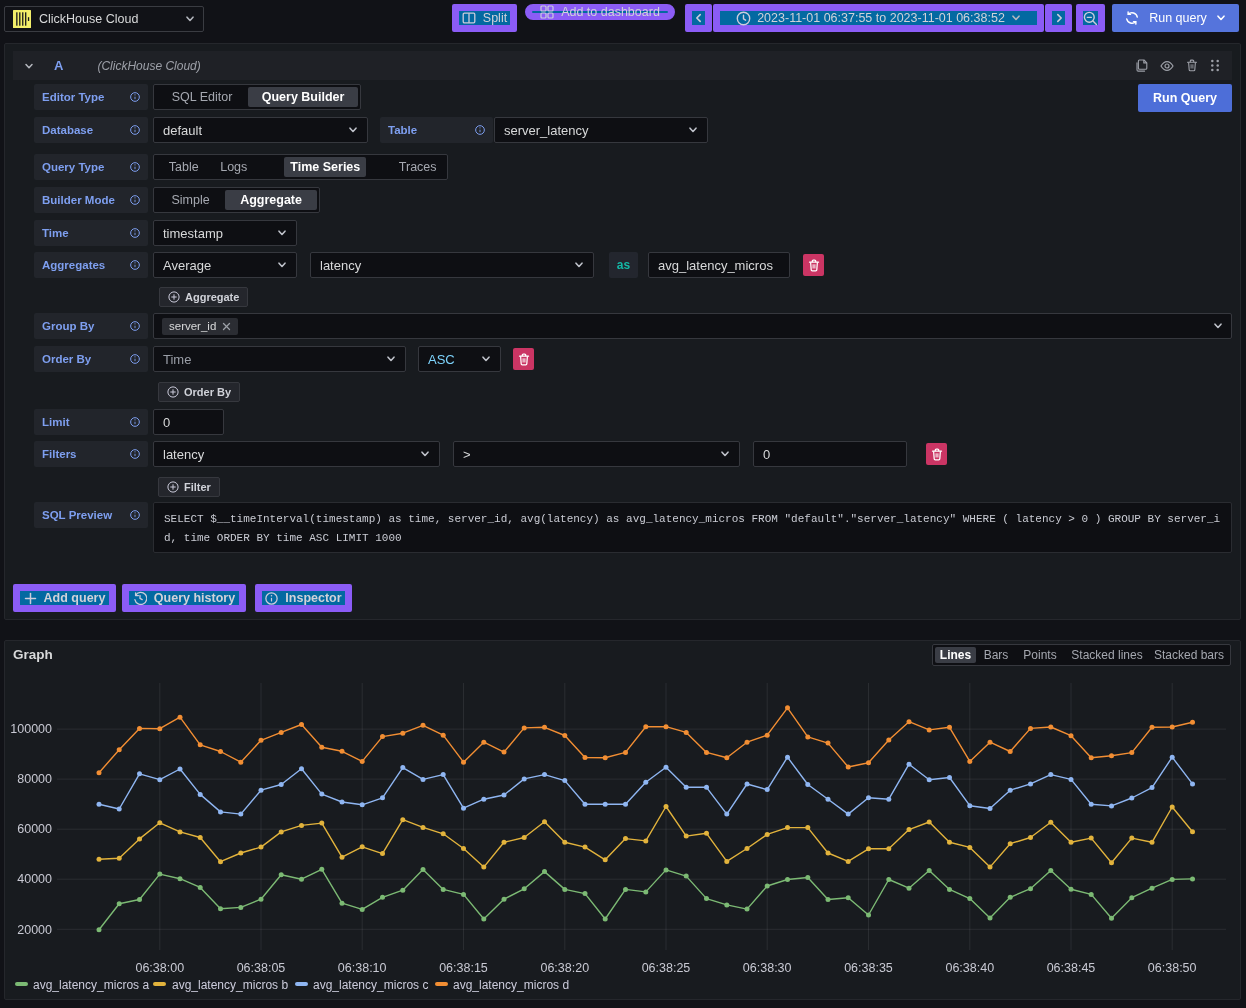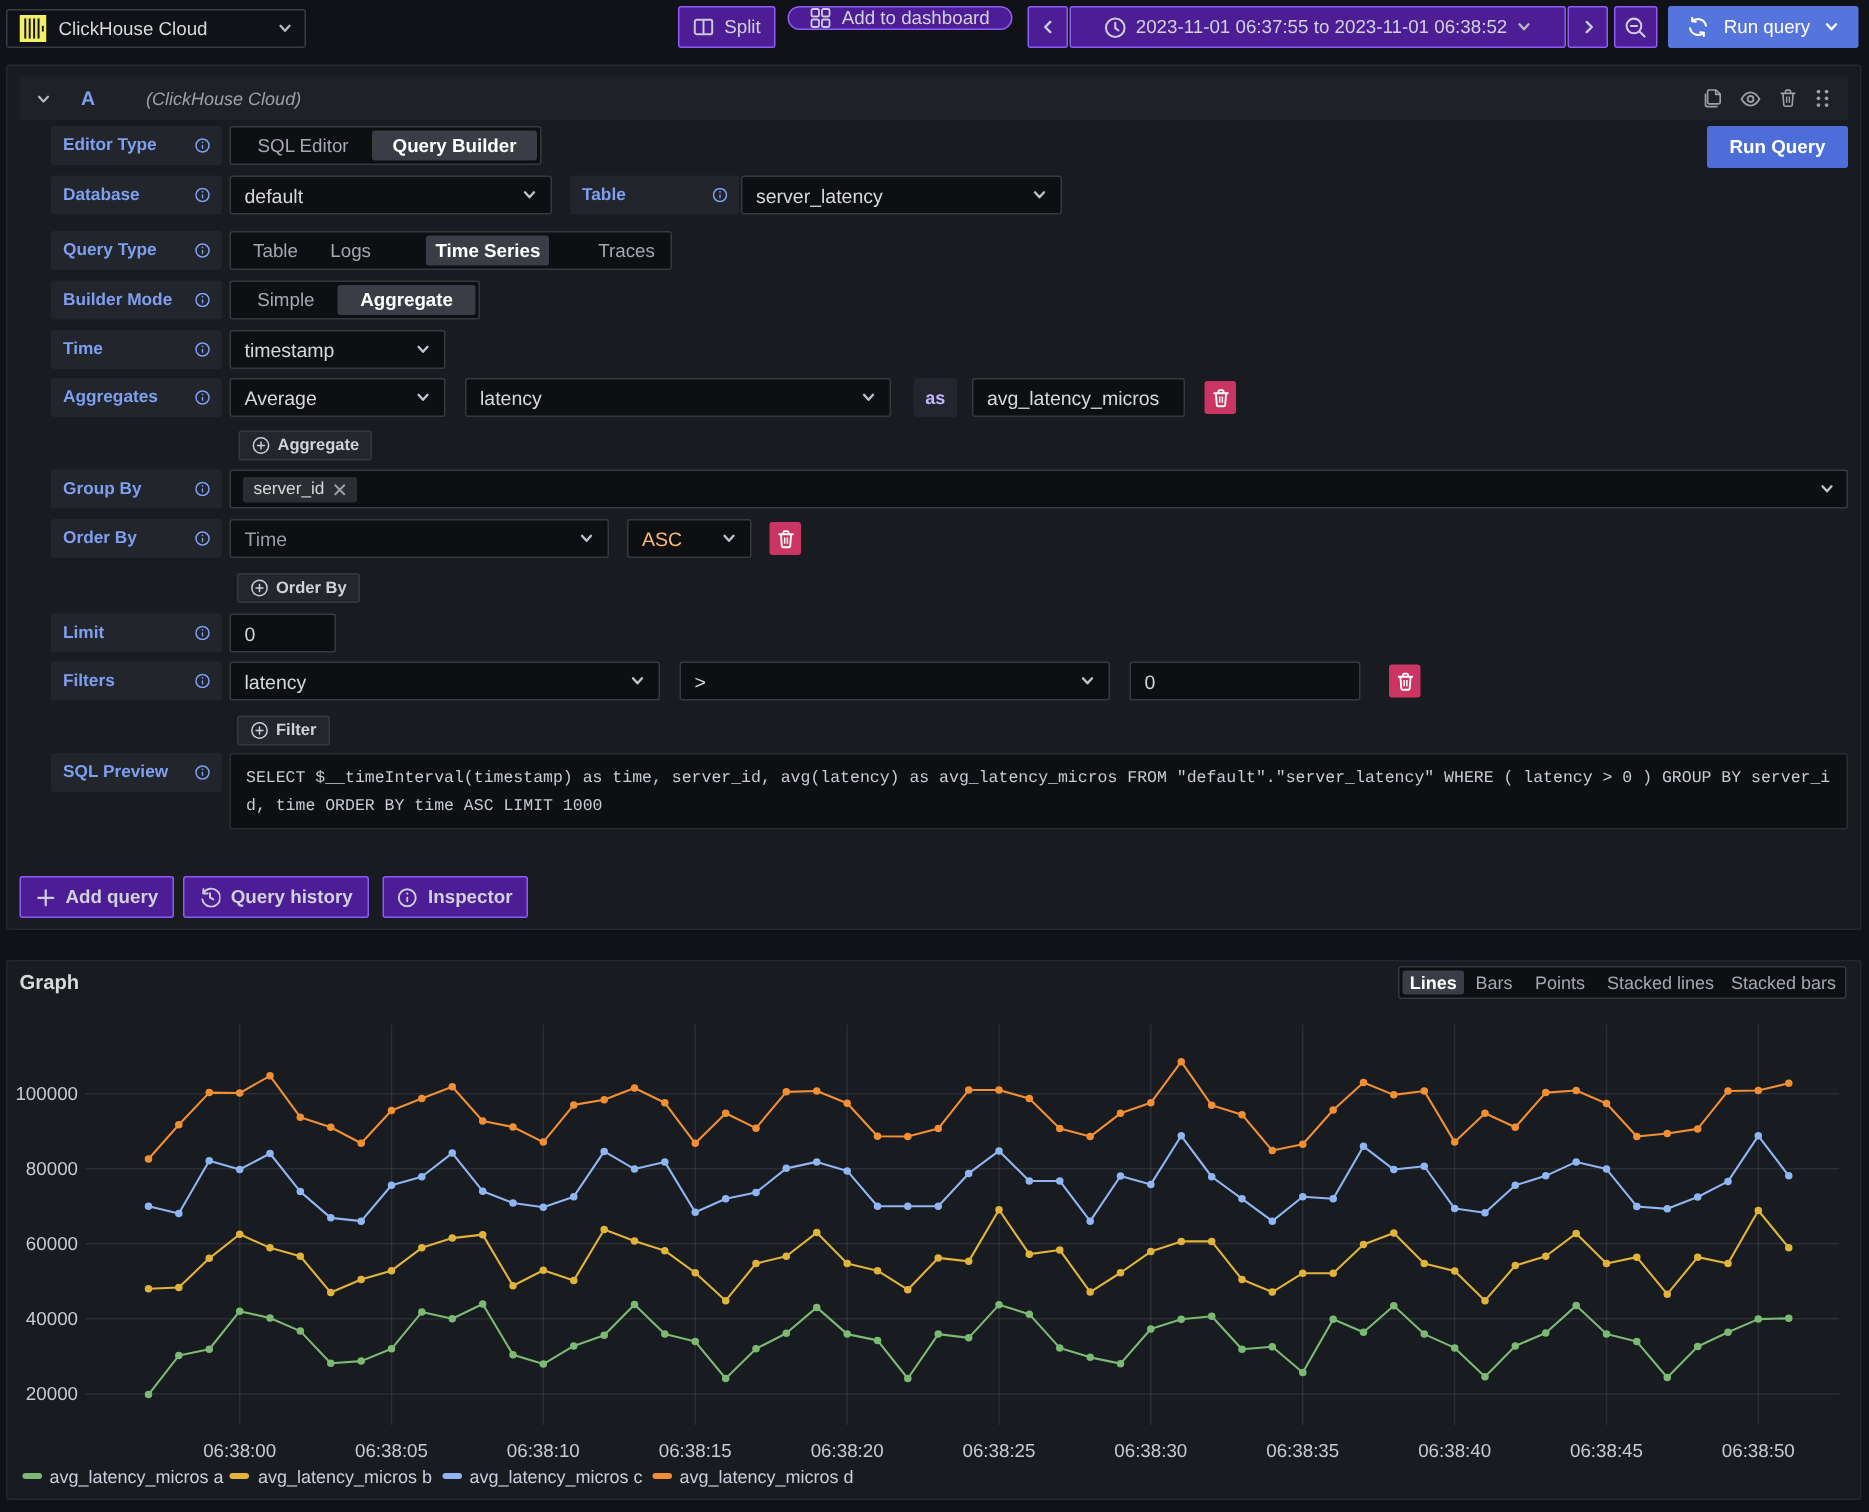--- a/index.html
+++ b/index.html
@@ -1,19 +1,19 @@
 <!DOCTYPE html>
 <html><head><meta charset="utf-8"><title>Grafana Explore</title>
 <style>
   * { margin:0; padding:0; box-sizing:border-box; }
   html,body { width:1246px; height:1008px; background:#111217; overflow:hidden;
               font-family:"Liberation Sans", sans-serif; }
   .abs { position:absolute; }
   .btn { display:flex; align-items:center; justify-content:center; gap:7px;
-         background:#4c1d95; border:1px solid #8b5cf6; border-radius:2px;
+         background:#0369a1; border:7px solid #8b5cf6; border-radius:2px;
          color:#D0D2D9; font-size:12.5px; font-weight:500; }
   .panel { position:absolute; background:#181B1F; border:1px solid #25272C; border-radius:2px; }
   .lbl { position:absolute; background:#22252B; border-radius:2px; display:flex; align-items:center;
          color:#7E9FF0; font-size:11.5px; font-weight:700; padding:0 8px; justify-content:space-between; }
   .inp { position:absolute; background:#0E0F13; border:1px solid #36383E; border-radius:2px;
          display:flex; align-items:center; color:#D8D9DA; font-size:13px; padding:0 9px; }
   .radio { position:absolute; background:#0E0F13; border:1px solid #36383E; border-radius:2px;
            display:flex; align-items:stretch; padding:2px; }
   .ritem { display:flex; align-items:center; justify-content:center; color:#A5A8B0;
            font-size:12.5px; border-radius:2px; }
@@ -221,21 +221,21 @@
 <div class="inp" style="left:153px;top:252px;width:144px;height:26px;color:#D8D9DA;">Average<span style="margin-left:auto;display:flex;">
       <svg width="10" height="10" viewBox="0 0 10 10" style="">
         <path d="M2 3.2 L5 6.5 L8 3.2" stroke="#BFC2CA" stroke-width="1.6" fill="none" stroke-linecap="round" stroke-linejoin="round"></path>
       </svg>
     </span></div>
 <div class="inp" style="left:310px;top:252px;width:284px;height:26px;color:#D8D9DA;">latency<span style="margin-left:auto;display:flex;">
       <svg width="10" height="10" viewBox="0 0 10 10" style="">
         <path d="M2 3.2 L5 6.5 L8 3.2" stroke="#BFC2CA" stroke-width="1.6" fill="none" stroke-linecap="round" stroke-linejoin="round"></path>
       </svg>
     </span></div>
-<div class="abs" style="left:609px;top:252px;width:29px;height:26px;background:#23262E;border-radius:2px;display:flex;align-items:center;justify-content:center;color:#c4b5fd;font-size:12px;font-weight:700;">as</div>
+<div class="abs" style="left:609px;top:252px;width:29px;height:26px;background:#23262E;border-radius:2px;display:flex;align-items:center;justify-content:center;color:#14b8a6;font-size:12px;font-weight:700;">as</div>
 <div class="inp" style="left:648px;top:252px;width:142px;height:26px;">avg_latency_micros</div>
 <div class="del" style="left:803px;top:254px;">
     <svg width="12" height="13" viewBox="0 0 12 13" style="">
       <path d="M1.5 3.2 H10.5" stroke="#FFF" stroke-width="1.25" stroke-linecap="round"></path>
 <path d="M4.3 3.2 V2 A0.9 0.9 0 0 1 5.2 1.1 H6.8 A0.9 0.9 0 0 1 7.7 2 V3.2" stroke="#FFF" stroke-width="1.25" fill="none"></path>
 <path d="M2.6 3.2 L3.2 10.9 A1 1 0 0 0 4.2 11.8 H7.8 A1 1 0 0 0 8.8 10.9 L9.4 3.2" stroke="#FFF" stroke-width="1.25" fill="none"></path>
 <line x1="5.1" y1="5.3" x2="5.1" y2="9.5" stroke="#FFF" stroke-width="1"></line>
       <line x1="6.9" y1="5.3" x2="6.9" y2="9.5" stroke="#FFF" stroke-width="1"></line>
     </svg>
   </div>
@@ -272,21 +272,21 @@
       <circle cx="6" cy="6" r="5.2" stroke="#7E9FF0" stroke-width="1.2" fill="none"></circle>
       <rect x="5.45" y="5.4" width="1.1" height="3.3" rx="0.5" fill="#7E9FF0"></rect>
       <circle cx="6" cy="3.4" r="0.7" fill="#7E9FF0"></circle>
     </svg>
   </div>
 <div class="inp" style="left:153px;top:346px;width:253px;height:26px;color:#9A9EA7;">Time<span style="margin-left:auto;display:flex;">
       <svg width="10" height="10" viewBox="0 0 10 10" style="">
         <path d="M2 3.2 L5 6.5 L8 3.2" stroke="#BFC2CA" stroke-width="1.6" fill="none" stroke-linecap="round" stroke-linejoin="round"></path>
       </svg>
     </span></div>
-<div class="inp" style="left:418px;top:346px;width:83px;height:26px;color:#fdba74;">ASC<span style="margin-left:auto;display:flex;">
+<div class="inp" style="left:418px;top:346px;width:83px;height:26px;color:#7dd3fc;">ASC<span style="margin-left:auto;display:flex;">
       <svg width="10" height="10" viewBox="0 0 10 10" style="">
         <path d="M2 3.2 L5 6.5 L8 3.2" stroke="#BFC2CA" stroke-width="1.6" fill="none" stroke-linecap="round" stroke-linejoin="round"></path>
       </svg>
     </span></div>
 <div class="del" style="left:513px;top:348px;">
     <svg width="12" height="13" viewBox="0 0 12 13" style="">
       <path d="M1.5 3.2 H10.5" stroke="#FFF" stroke-width="1.25" stroke-linecap="round"></path>
 <path d="M4.3 3.2 V2 A0.9 0.9 0 0 1 5.2 1.1 H6.8 A0.9 0.9 0 0 1 7.7 2 V3.2" stroke="#FFF" stroke-width="1.25" fill="none"></path>
 <path d="M2.6 3.2 L3.2 10.9 A1 1 0 0 0 4.2 11.8 H7.8 A1 1 0 0 0 8.8 10.9 L9.4 3.2" stroke="#FFF" stroke-width="1.25" fill="none"></path>
 <line x1="5.1" y1="5.3" x2="5.1" y2="9.5" stroke="#FFF" stroke-width="1"></line>

